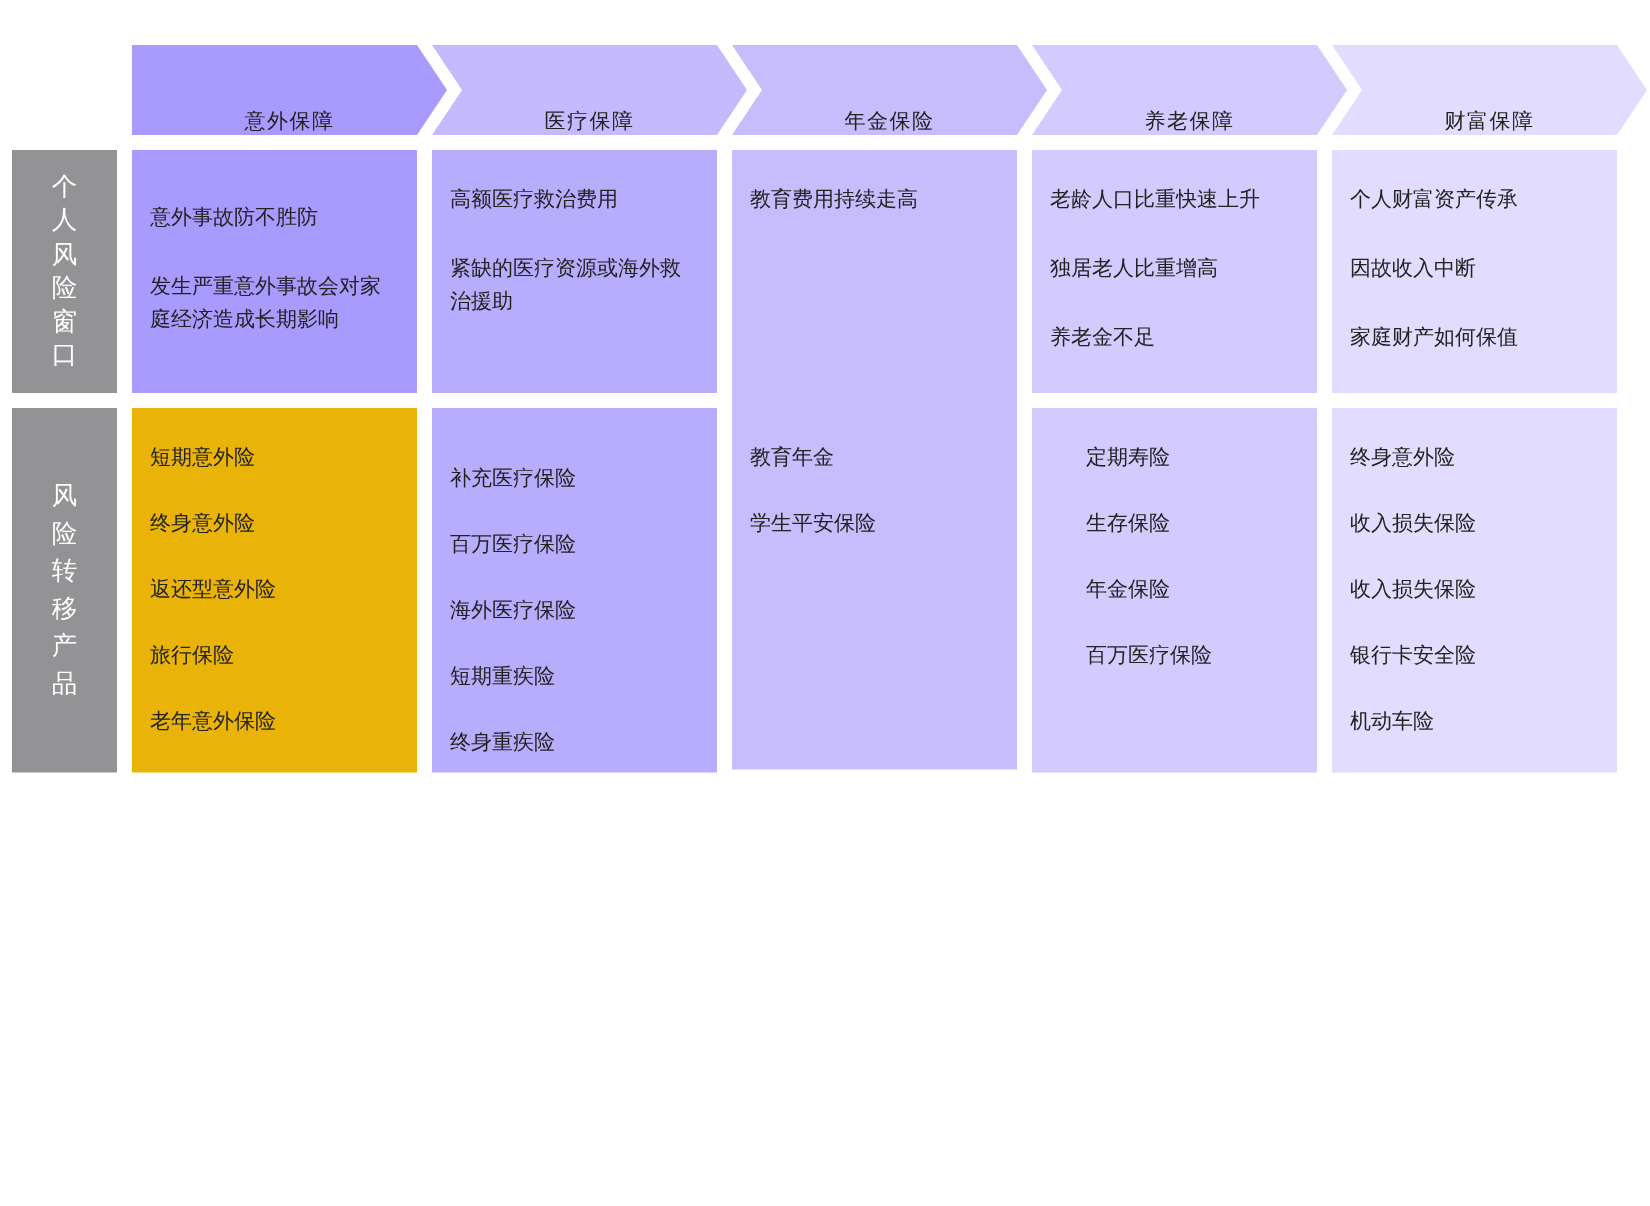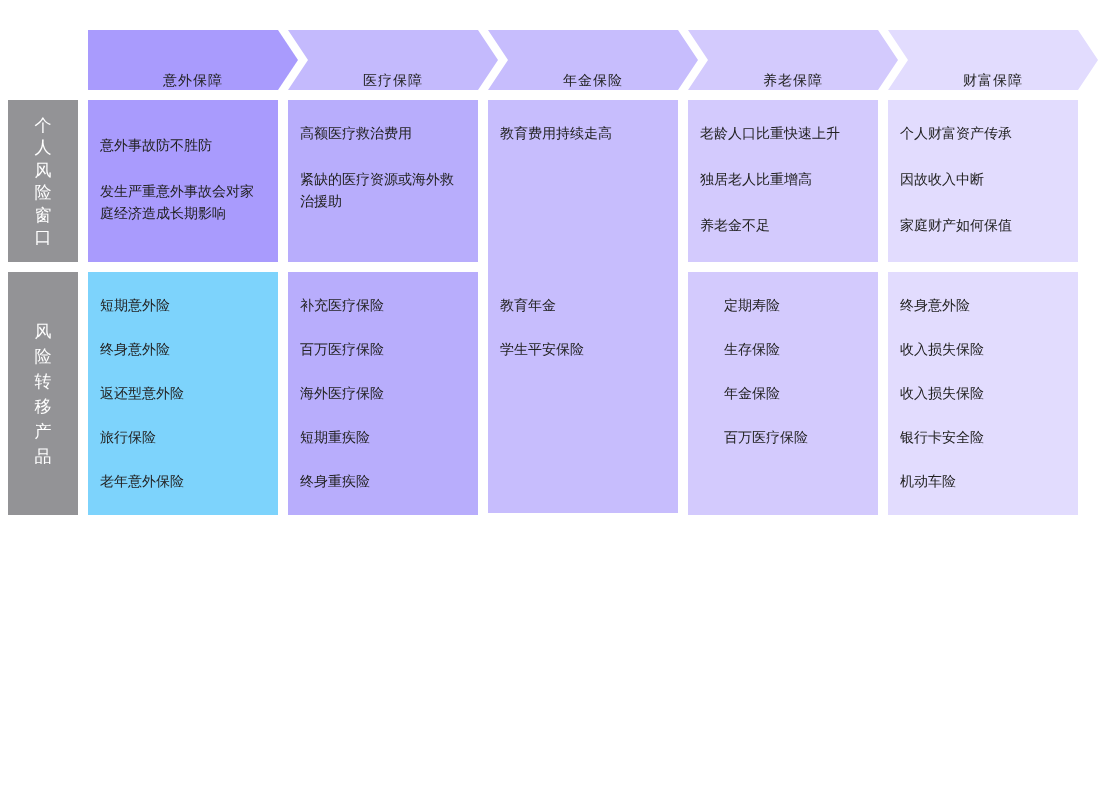--- a/index.html
+++ b/index.html
@@ -82,28 +82,28 @@
 
 <div class="rowlabel" style="top:272px;height:243px;line-height:25px;">
   <span>风</span>
   <span>险</span>
   <span>转</span>
   <span>移</span>
   <span>产</span>
   <span>品</span>
 </div>
 
-<div class="cell" style="left:88px;top:272px;height:243px;background:#7dd3fc;padding-top:22px;">
+<div class="cell" style="left:88px;top:272px;height:243px;background:#eab308;padding-top:22px;">
   <div class="item">短期意外险</div>
   <div class="item" style="margin-top:22px;">终身意外险</div>
   <div class="item" style="margin-top:22px;">返还型意外险</div>
   <div class="item" style="margin-top:22px;">旅行保险</div>
   <div class="item" style="margin-top:22px;">老年意外保险</div>
 </div>
-<div class="cell" style="left:288px;top:272px;height:243px;background:#b8adfc;padding-top:22px;">
+<div class="cell" style="left:288px;top:272px;height:243px;background:#b8adfc;padding-top:36px;">
   <div class="item">补充医疗保险</div>
   <div class="item" style="margin-top:22px;">百万医疗保险</div>
   <div class="item" style="margin-top:22px;">海外医疗保险</div>
   <div class="item" style="margin-top:22px;">短期重疾险</div>
   <div class="item" style="margin-top:22px;">终身重疾险</div>
 </div>
 <div class="cell" style="left:488px;top:272px;height:241px;background:#c7bdfd;padding-top:22px;">
   <div class="item">教育年金</div>
   <div class="item" style="margin-top:22px;">学生平安保险</div>
 </div>

